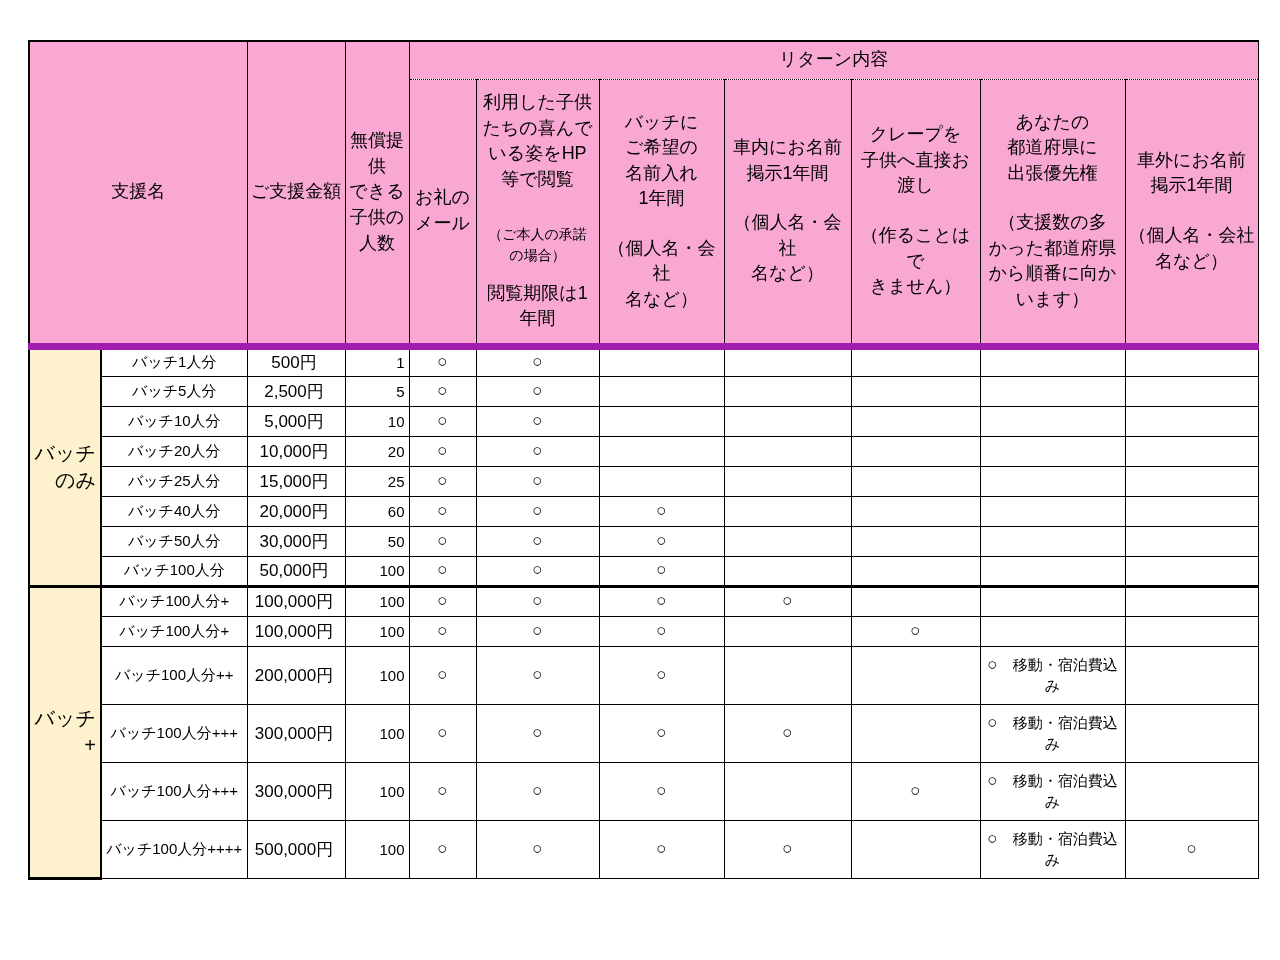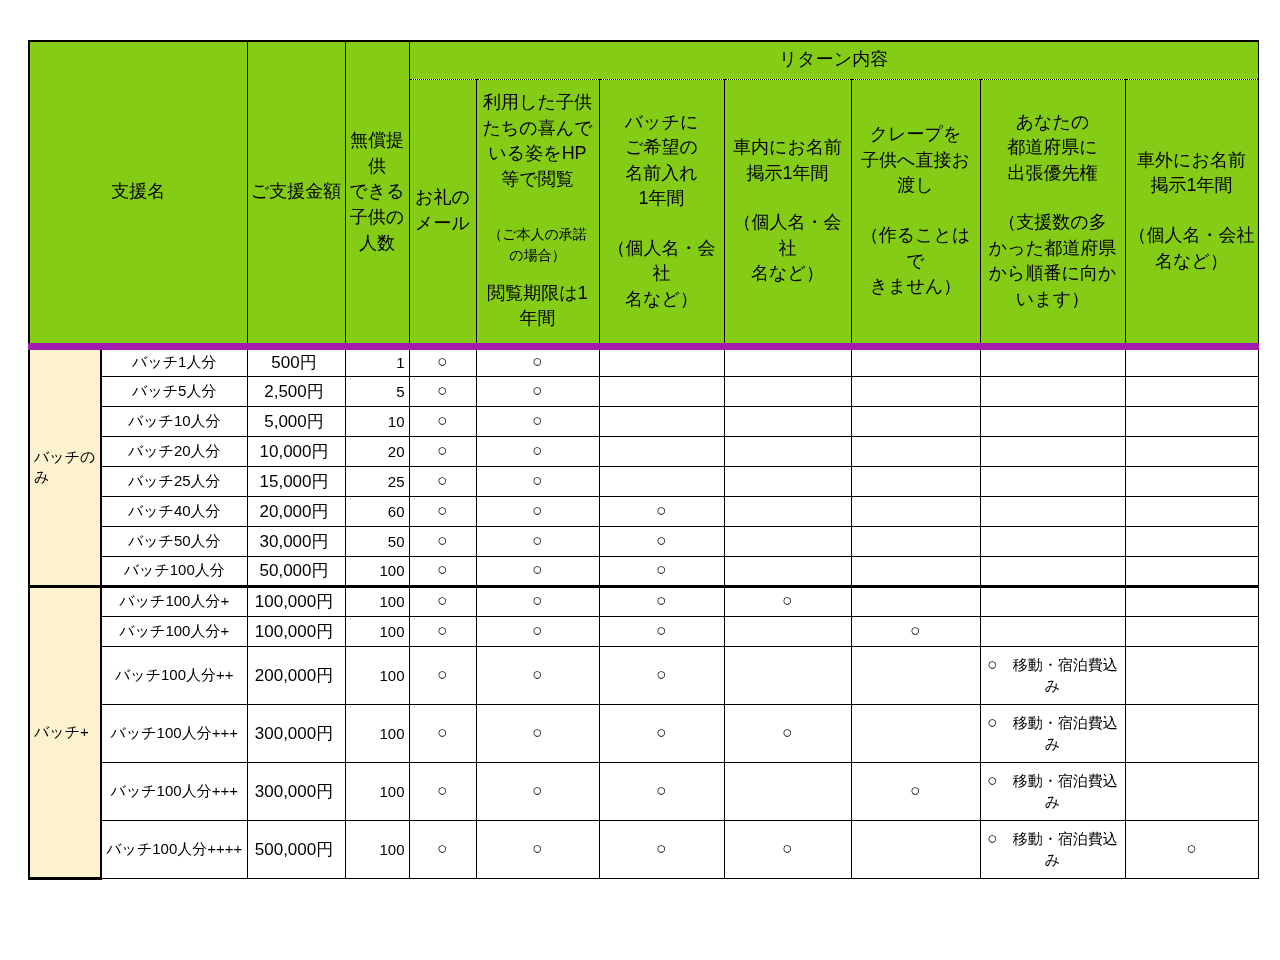--- a/index.html
+++ b/index.html
@@ -19,40 +19,40 @@
     border-left:2px solid #000;
   }
   th,td{
     border:1px solid #000;
     padding:0 2px;
     vertical-align:middle;
     font-weight:normal;
     overflow:hidden;
   }
   
-  thead th{background:#84cc16;}
+  thead th{background:#f9a8d4;}
   tr.h1{height:38px;}
   tr.h2{height:267px;}
   .hcell{font-size:18px;line-height:1.42;text-align:center;}
   .return-title{border-bottom:1px dotted #000;}
   tr.h2 th{border-top:1px dotted #000;}
   .note{margin-top:24px;font-size:18px;line-height:1.42;}
   .note-small{margin-top:32px;font-size:14px;line-height:1.45;}
   .note-follow{margin-top:16px;}
   
   tbody tr{height:30px;}
   tbody tr.tall{height:58px;}
   tbody tr.sec td{border-top:3px solid #000;}
   tbody tr.first td{border-top:7px solid #a21caf;}
   td.group-cell{
     background:#fdf2cd;
     border-right:2px solid #000;
     border-bottom:3px solid #000;
-    text-align:left;
-    font-size:15px;
+    text-align:right;
+    font-size:20px;
     line-height:1.35;
     padding:0 4px;
   }
   td.name-cell{text-align:center;font-size:15px;}
   td.amount-cell{text-align:center;font-size:17px;padding-right:6px;}
   td.children-cell{text-align:right;font-size:15px;padding-right:4px;}
   td.mark-cell{text-align:center;font-size:17px;line-height:1.2;}
   td.mark-cell.with-text{font-size:15px;line-height:1.3;padding:0 0;}
   .bigmark{font-size:17px;}
 </style>

